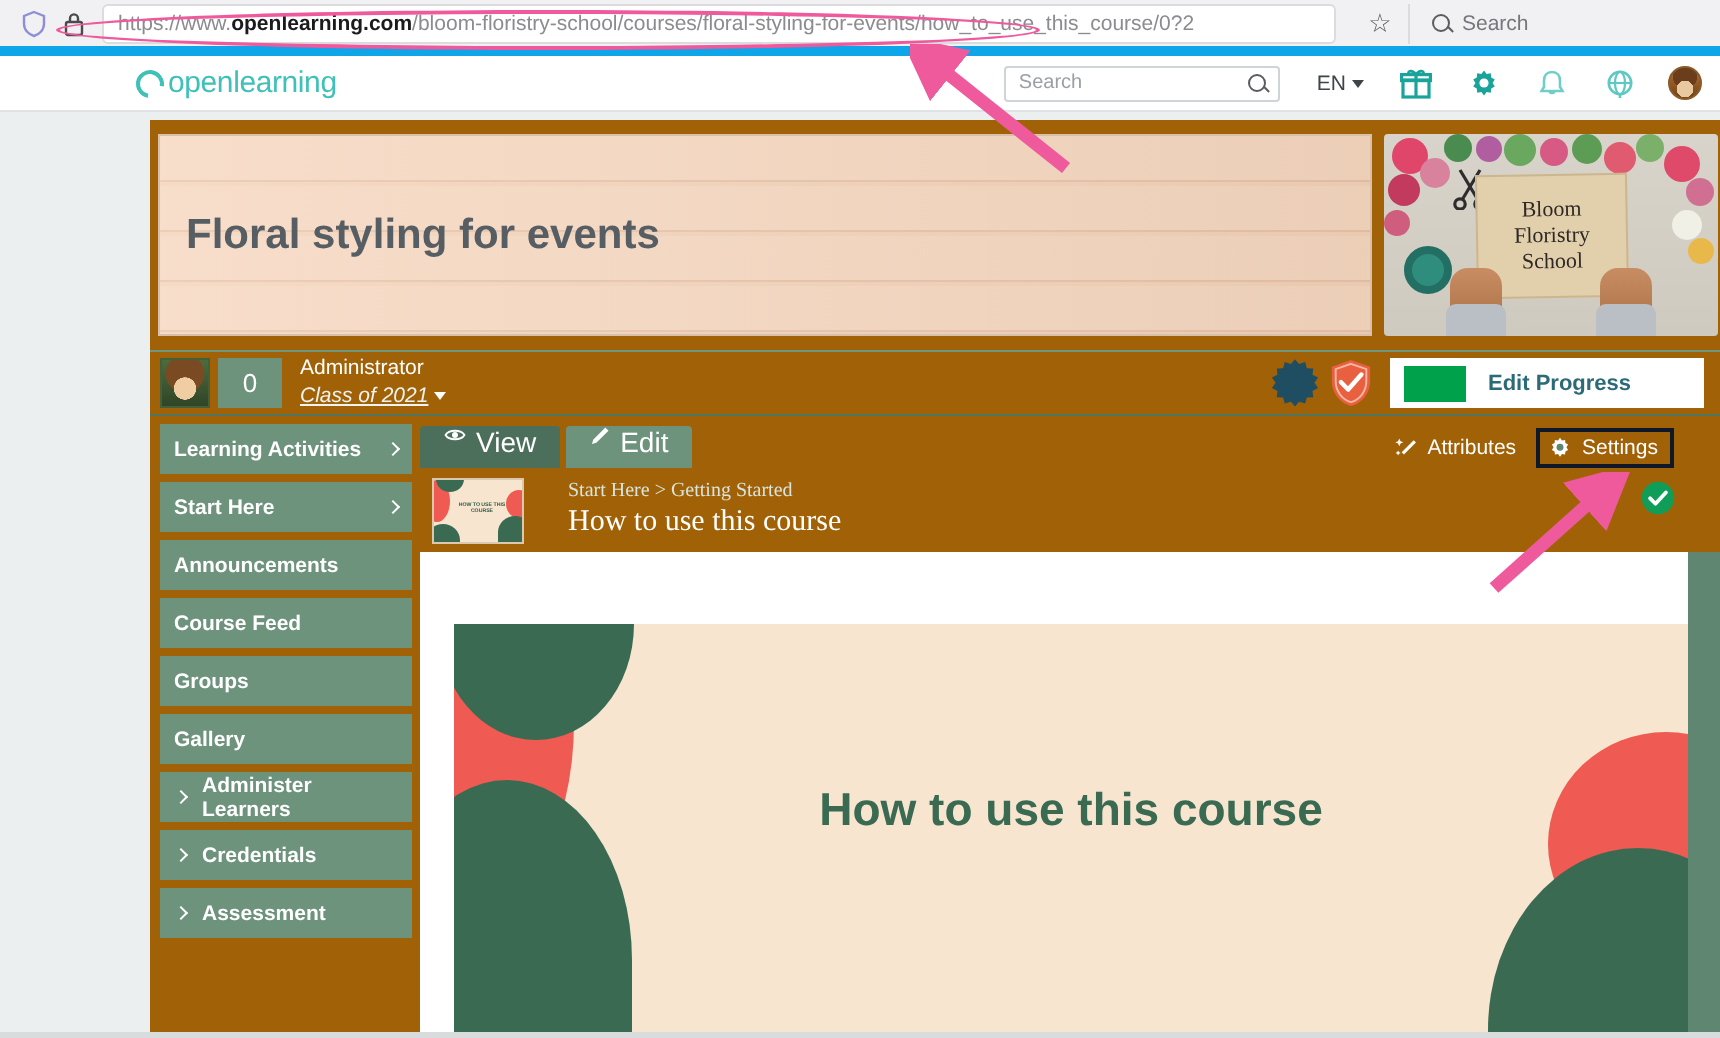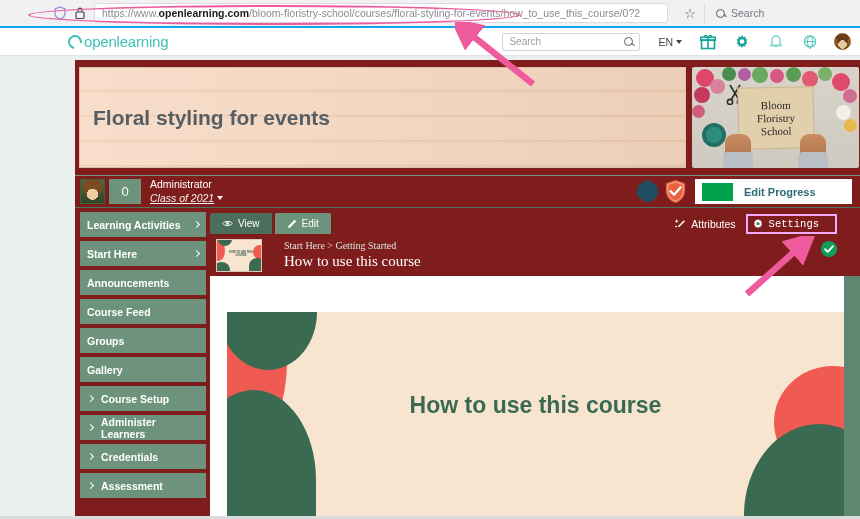--- a/index.html
+++ b/index.html
@@ -9,22 +9,22 @@
     font-family: "Liberation Sans", sans-serif;
     overflow: hidden;
     background: #eceff0;
   }
   body { position: relative; }
 
   
   #browser-chrome {
     position: absolute; top: 0; left: 0; width: 860px; height: 28px;
     background: #f1f1f3;
-    border-bottom: 2px solid #0ea5e9;
-    display: flex; align-items: center; padding-left: 43px;
+    border-bottom: 5px solid #0ea5e9;
+    display: flex; align-items: center;
   }
   #shield-icon { margin-left: 10px; width: 14px; height: 14px; flex: none; }
   #lock-icon   { margin-left: 7px;  width: 12px; height: 14px; flex: none; }
   #url-bar {
     flex: 1 1 auto; height: 20px; margin: 0 8px 0 8px;
     background: #ffffff; border: 1px solid #dcdcdf; border-radius: 3px;
     display: flex; align-items: center; padding: 0 7px;
     font-size: 10.5px; color: #8b8b90; overflow: hidden; white-space: nowrap;
   }
   #url-bar .u-dom { color: #1b1b1d; font-weight: bold; }
@@ -91,21 +91,21 @@
     border: 1px solid #8a5a28;
   }
 
   
   #page-area {
     position: absolute; top: 57px; left: 0; width: 860px; height: 462px;
     background: #eceff0;
   }
   #course-shell {
     position: absolute; left: 75px; top: 3px; width: 785px; bottom: 0;
-    background: #7f1d1d;
+    background: #a16207;
   }
 
   
   #banner-row {
     position: absolute; left: 0; top: 0; width: 785px; height: 115px;
     padding: 7px 0 7px 4px; display: flex; gap: 6px;
   }
   #course-banner {
     width: 607px; height: 101px; position: relative; overflow: hidden;
     border: 1px solid #d9c0ab;
@@ -218,32 +218,32 @@
   }
   .side-item.collapsible { padding-left: 8px; gap: 8px; }
   .side-item.collapsible .chev-right { margin-right: 0; }
 
   #main-col { flex: 1 1 auto; position: relative; }
   #main-toolbar {
     height: 26px; display: flex; align-items: flex-end; padding-left: 0;
   }
   .tab-btn {
     height: 21px; min-width: 55px; padding: 0 12px; margin-right: 3px;
-    display: flex; align-items: center; justify-content: center; gap: 5px;
-    font-size: 10px; color: #ffffff; background: #6d937c;
+    display: flex; justify-content: center; gap: 5px;
+    font-size: 14px; color: #ffffff; background: #6d937c;
     border-radius: 2px 2px 0 0;
   }
   .tab-btn.active { background: #4c6f5b; }
   #toolbar-spacer { flex: 1 1 auto; }
   .tool-link {
     display: flex; align-items: center; gap: 5px; height: 20px;
     font-size: 10.5px; color: #ffffff; margin-right: 10px;
   }
   #settings-link {
-    border: 2px solid #f0abfc; padding: 1px 16px 1px 4px; margin-right: 23px; font-family: Liberation Mono, monospace;
+    border: 2px solid #0f172a; padding: 1px 6px 1px 4px; margin-right: 23px;
   }
   #page-header {
     height: 42px; display: flex; align-items: center; padding-left: 6px;
     position: relative;
   }
   #page-thumb {
     width: 46px; height: 33px; flex: none; position: relative; overflow: hidden;
     background: #f7e5d0; border: 1px solid #dcc8ae;
   }
   #page-thumb .tb-green-tl, #page-thumb .tb-green-bl,
@@ -485,24 +485,20 @@
         </div>
 
         <div class="side-item">
           <span class="s-label">Groups</span>
         </div>
 
         <div class="side-item">
           <span class="s-label">Gallery</span>
         </div>
 
-        <div class="side-item collapsible">
-          <span class="chev-right"></span>
-          <span class="s-label">Course Setup</span>
-        </div>
 
         <div class="side-item collapsible">
           <span class="chev-right"></span>
           <span class="s-label">Administer Learners</span>
         </div>
 
         <div class="side-item collapsible">
           <span class="chev-right"></span>
           <span class="s-label">Credentials</span>
         </div>

